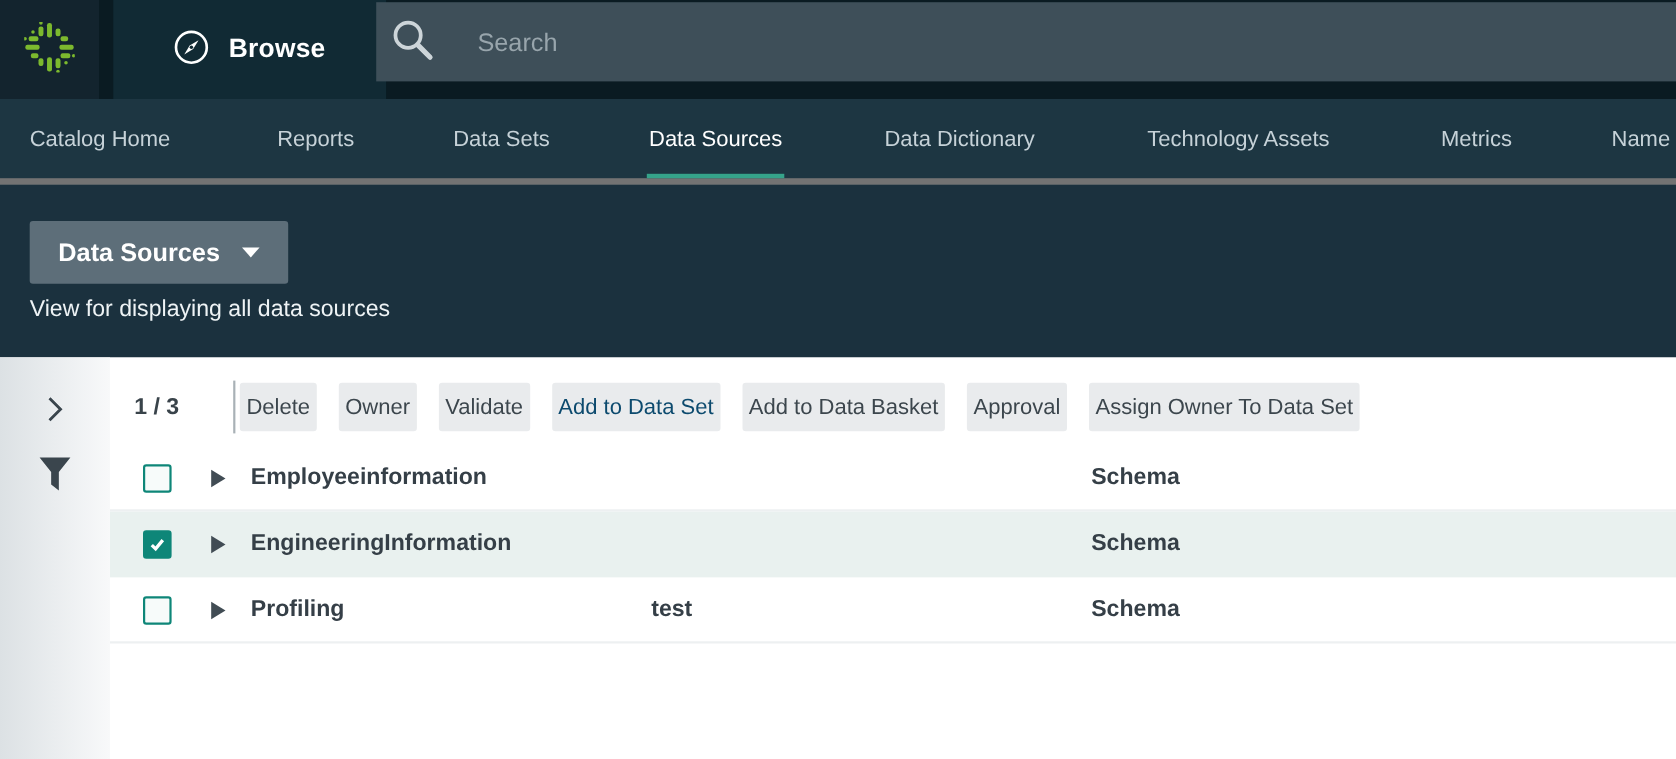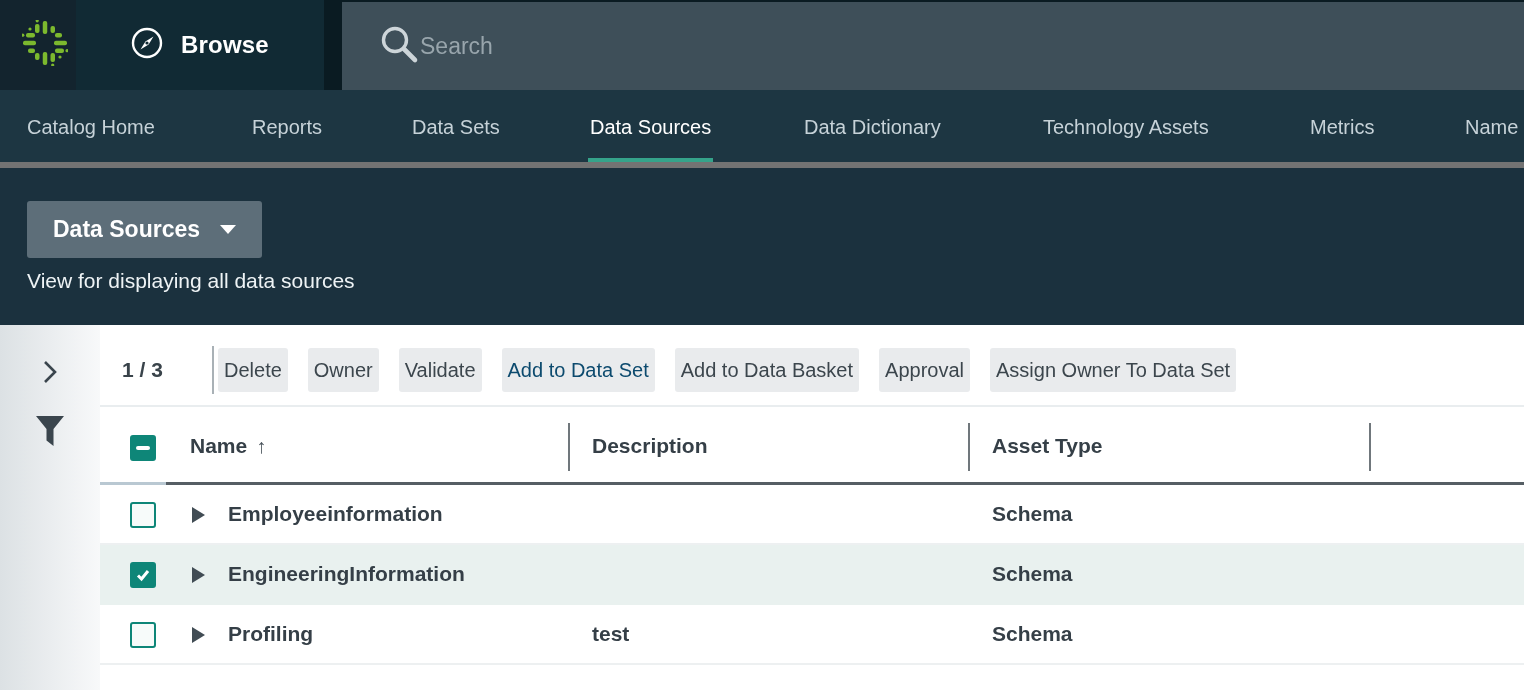--- a/index.html
+++ b/index.html
@@ -3,25 +3,25 @@
 <meta charset="utf-8">
 <style>
   * { margin:0; padding:0; box-sizing:border-box; }
   html,body { width:1524px; height:690px; overflow:hidden; background:#fff;
               font-family:"Liberation Sans", sans-serif; }
 
   
   .topbar { position:absolute; top:0; left:0; width:1524px; height:90px; background:#0a1b22; }
   .logo-block { position:absolute; left:0; top:0; width:90px; height:90px; background:#13242e;
                 display:flex; align-items:center; justify-content:center; cursor:pointer; }
-  .browse-block { position:absolute; left:76px; top:0; width:248px; height:90px; background:#112a34;
+  .browse-block { position:absolute; left:103px; top:0; width:248px; height:90px; background:#112a34;
                   display:flex; align-items:center; padding-left:54px; gap:17px; cursor:pointer; }
   .browse-label { color:#ffffff; font-size:24px; font-weight:700; letter-spacing:.2px; }
-  .search-block { position:absolute; left:342px; top:2px; width:1182px; height:88px; background:#3e4f59;
-                  display:flex; align-items:center; padding-left:36px; cursor:text; }
+  .search-block { position:absolute; left:342px; top:2px; width:1182px; height:72px; background:#3e4f59;
+                  display:flex; align-items:center; padding-left:12px; gap:38px; cursor:text; }
   .search-placeholder { color:#98a5ac; font-size:23px; }
 
   
   .navbar { position:absolute; top:90px; left:0; width:1524px; height:78px; background:#1d3642;
             border-bottom:6px solid #737373; overflow:hidden; }
   .nav-item { position:absolute; top:0; height:74px; line-height:74px; color:#c6d2d8;
               font-size:20px; white-space:nowrap; cursor:pointer; }
   .nav-item.active { color:#ffffff; }
   .nav-item.active::after { content:""; position:absolute; left:-2px; right:-2px; bottom:0;
                             height:6px; background:#35a38a; }
@@ -193,35 +193,20 @@
         <button class="tb-btn">Validate</button>
         <button class="tb-btn disabled">Add to Data Set</button>
         <button class="tb-btn">Add to Data Basket</button>
         <button class="tb-btn">Approval</button>
         <button class="tb-btn">Assign Owner To Data Set</button>
       </div>
     </div>
 
     <div class="table">
 
-      <div class="thead">
-        <span class="cb indeterminate">
-          <span class="minus-bar"></span>
-
-        </span>
-        <span class="th-label th-name">
-          <span>Name</span><span class="sort-icon">↑</span>
-        </span>
-        <span class="col-divider divider-1"></span>
-        <span class="th-label th-desc">Description</span>
-        <span class="col-divider divider-2"></span>
-        <span class="th-label th-asset">Asset Type</span>
-        <span class="col-divider divider-3"></span>
-        <span class="thead-accent"></span>
-      </div>
 
       <div class="trow">
         <span class="cb">
           
           
         </span>
         <span class="expand-arrow"></span>
         <span class="cell-name">Employeeinformation</span>
         <span class="cell-desc"></span>
         <span class="cell-asset">Schema</span>

